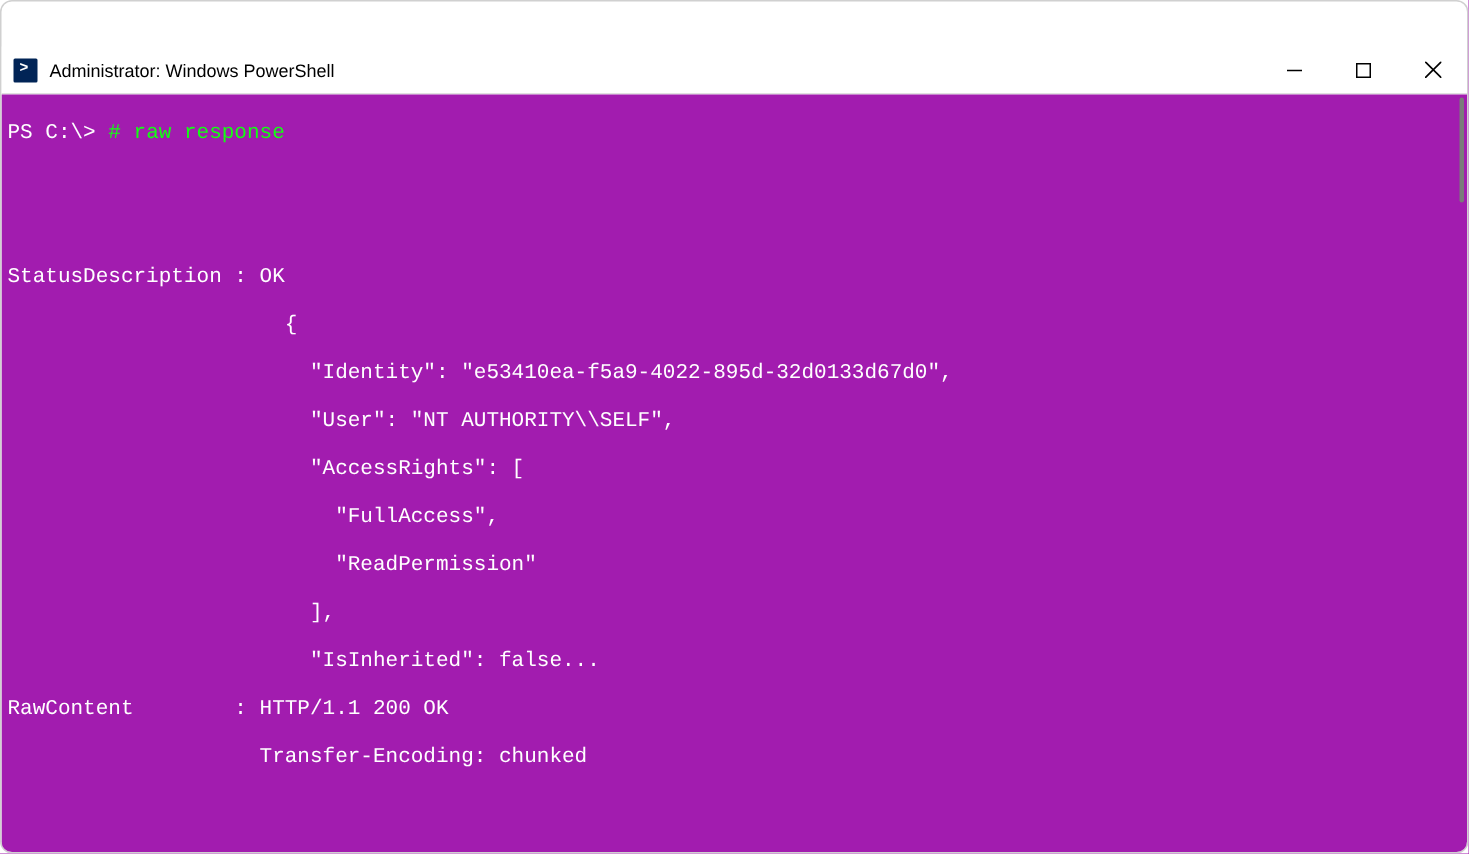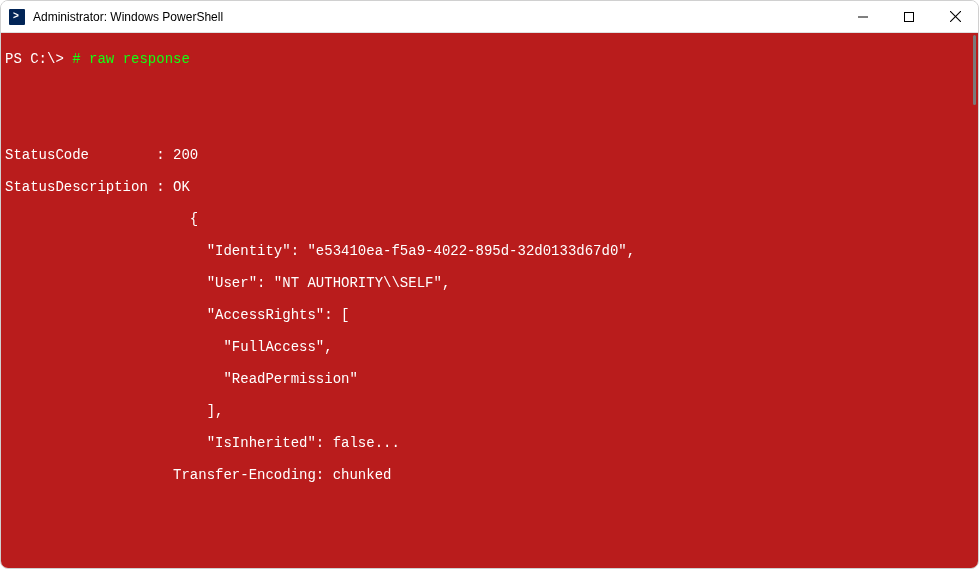--- a/index.html
+++ b/index.html
@@ -14,20 +14,21 @@
     }
     .titlebar {
       height: 32px;
       background: #ffffff;
       display: flex;
       align-items: center;
       padding-left: 8px;
       font-size: 12px;
       color: #000;
       border-bottom: 1px solid #e0e0e0;
+      margin-top: 30px;
     }
     .titlebar-icon {
       width: 16px; height: 16px;
       background: #012456;
       margin-right: 8px;
       position: relative;
       border-radius: 1px;
     }
     .titlebar-icon::after {
       content: ">";
@@ -41,21 +42,21 @@
     .titlebar-spacer { flex: 1; }
     .win-btn {
       width: 46px; height: 32px;
       display: flex; align-items: center; justify-content: center;
       color: #000;
     }
     .win-btn svg { width: 10px; height: 10px; }
     .win-btn.close svg { width: 11px; height: 11px; }
     .terminal {
       flex: 1;
-      background: #b91c1c;
+      background: #a21caf;
       color: #ffffff;
       font-family: Consolas, "Courier New", monospace;
       font-size: 14px;
       line-height: 16px;
       padding: 2px 0 0 4px;
       position: relative;
       overflow: hidden;
       white-space: pre;
     }
     .scrollbar {
@@ -99,30 +100,30 @@
           <line x1="0" y1="0" x2="10" y2="10" stroke="#000" stroke-width="1"></line>
           <line x1="10" y1="0" x2="0" y2="10" stroke="#000" stroke-width="1"></line>
         </svg>
     </div>
   </div>
 
   <div class="terminal">
 <span class="line"><span class="prompt-white">PS C:\&gt;</span> <span class="lightgreen"># raw response</span></span>
 <span class="line"> </span>
 <span class="line"> </span>
-<span class="line"><span>StatusCode</span>        : <span>200</span></span>
 <span class="line"><span>StatusDescription</span> : <span>OK</span></span>
 <span class="line">                    <span>  {</span></span>
 <span class="line">                    <span>    "Identity": "e53410ea-f5a9-4022-895d-32d0133d67d0",</span></span>
 <span class="line">                    <span>    "User": "NT AUTHORITY\\SELF",</span></span>
 <span class="line">                    <span>    "AccessRights": [</span></span>
 <span class="line">                    <span>      "FullAccess",</span></span>
 <span class="line">                    <span>      "ReadPermission"</span></span>
 <span class="line">                    <span>    ],</span></span>
 <span class="line">                    <span>    "IsInherited": false...</span></span>
+<span class="line"><span>RawContent</span>        : <span>HTTP/1.1 200 OK</span></span>
 <span class="line">                    <span>Transfer-Encoding: chunked</span></span>
 
 
 
 
 
 
 
 
 

